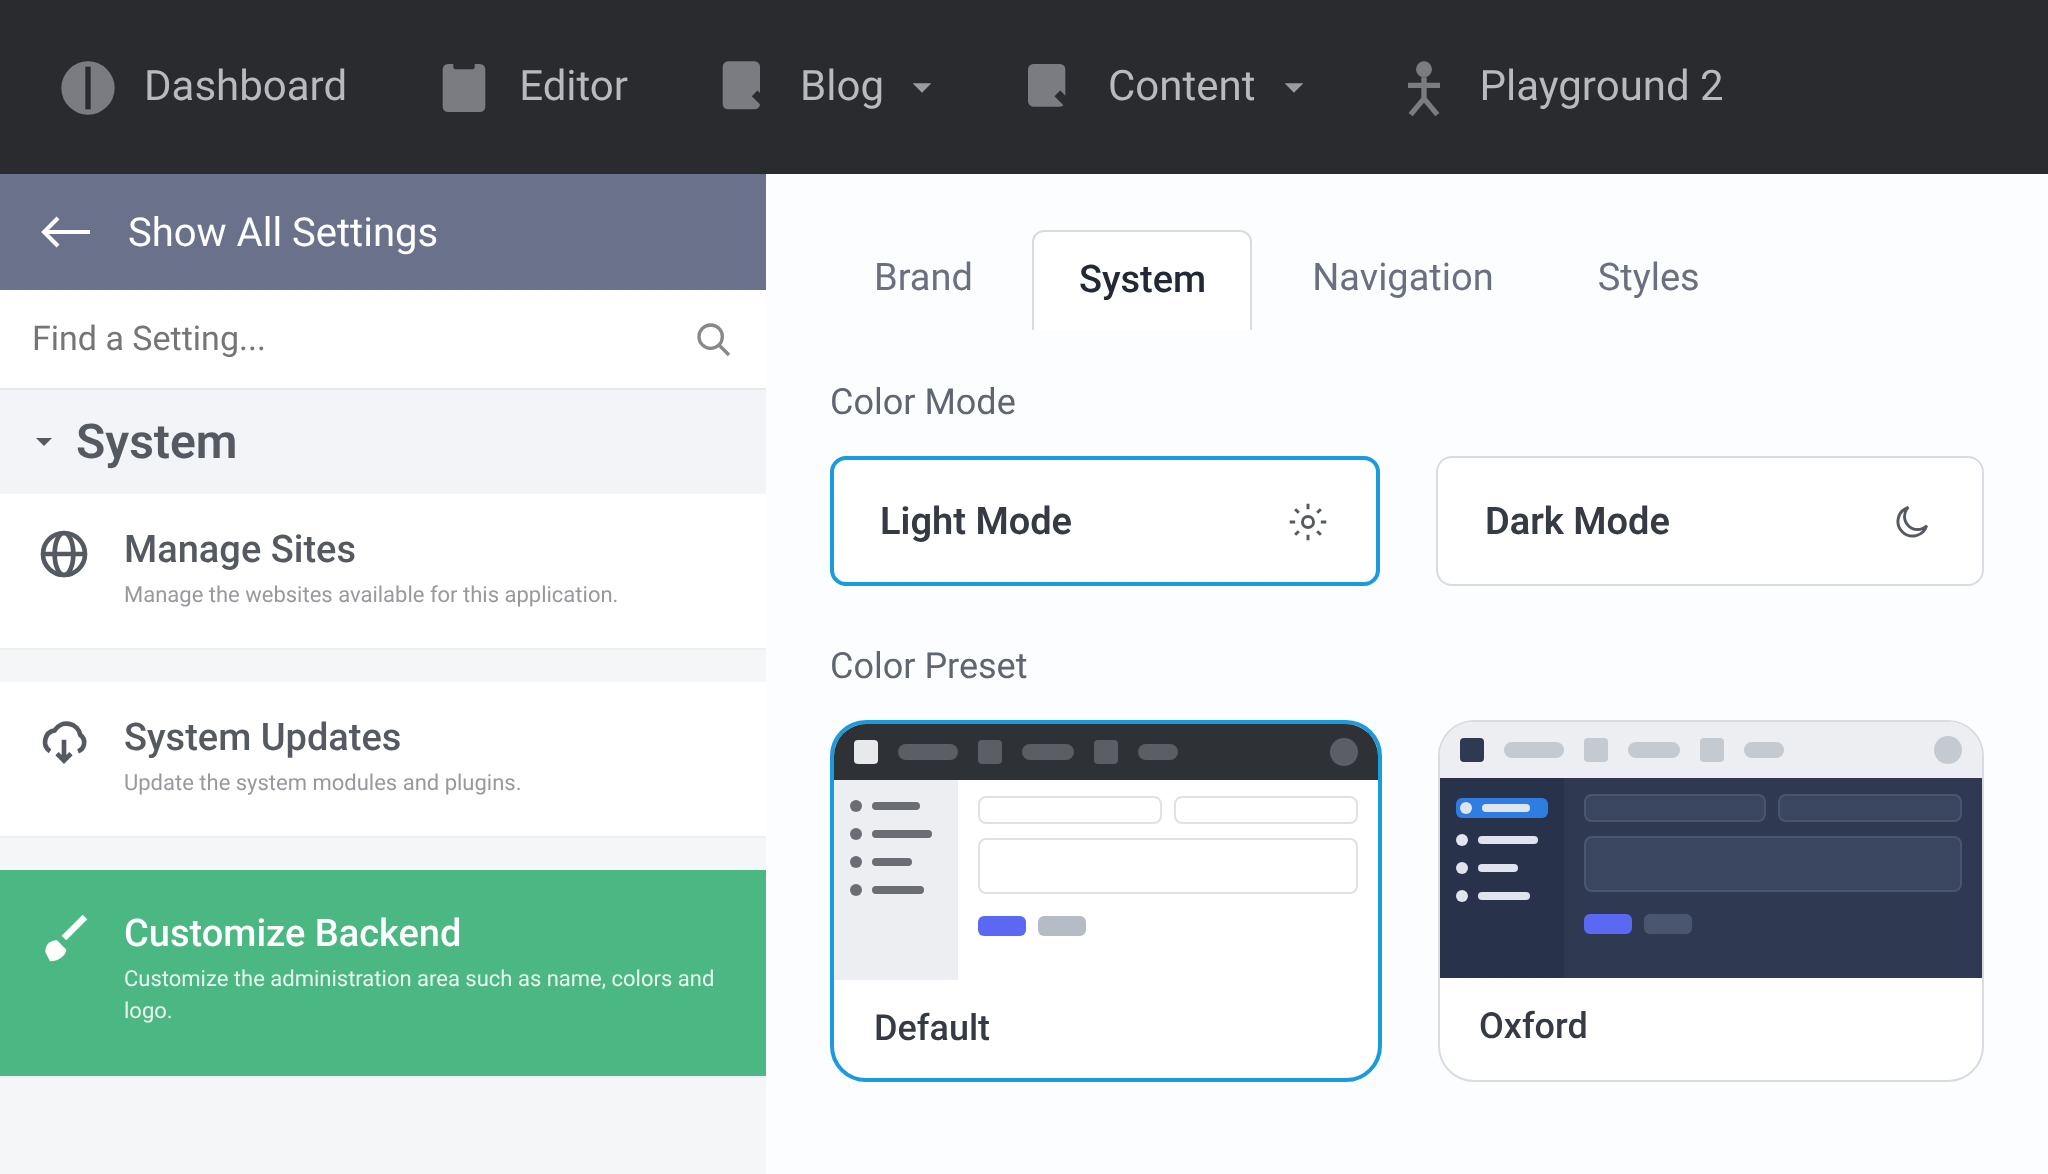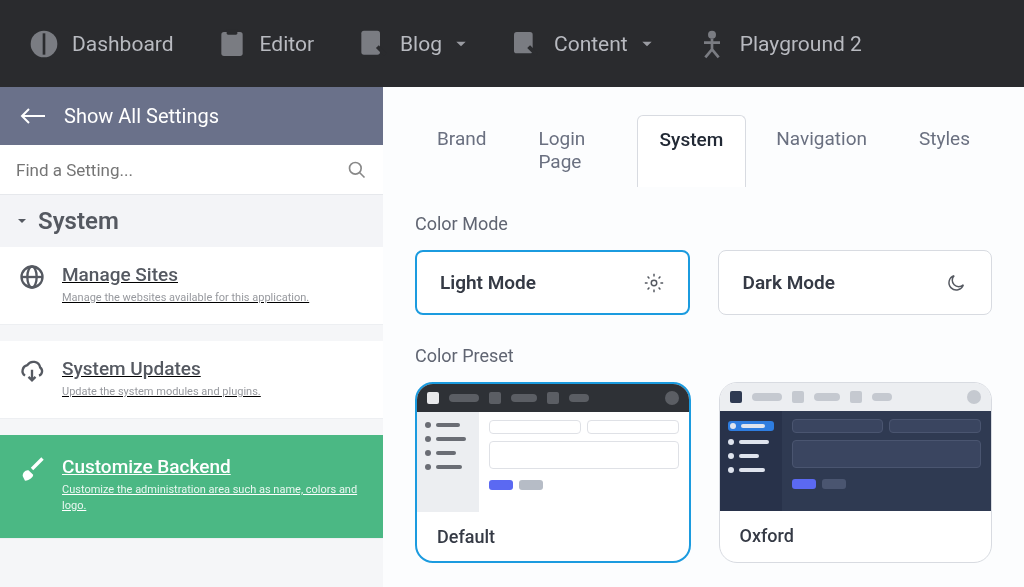--- a/index.html
+++ b/index.html
@@ -80,21 +80,21 @@
 .sb-item {
   background: #fff;
   padding: 16px 18px 18px 18px;
   display: flex;
   gap: 16px;
   border-bottom: 1px solid #edeff2;
   margin-bottom: 16px;
 }
 .sb-item:last-of-type { margin-bottom: 0; }
 .sb-item-icon { width: 28px; height: 28px; flex-shrink: 0; fill: #555961; stroke: #555961; }
-.sb-item-body { flex: 1; text-decoration: underline; }
+.sb-item-body { flex: 1; }
 .sb-item-title { font-size: 19px; color: #555961; font-weight: 500; margin-bottom: 4px; }
 .sb-item-desc { font-size: 11px; color: #97999e; line-height: 1.45; }
 .sb-item.active {
   background: #4bb884;
   color: #fff;
   margin-bottom: 0;
   padding-top: 20px;
   padding-bottom: 24px;
 }
 .sb-item.active .sb-item-title { color: #fff; }
@@ -296,21 +296,20 @@
       <div class="sb-item-body">
         <div class="sb-item-title">Customize Backend</div>
         <div class="sb-item-desc">Customize the administration area such as name, colors and logo.</div>
       </div>
     </div>
   </div>
 
   <div class="main">
     <div class="tabs">
       <div class="tab">Brand</div>
-      <div class="tab">Login Page</div>
       <div class="tab active">System</div>
       <div class="tab">Navigation</div>
       <div class="tab">Styles</div>
     </div>
 
     <div class="section-label">Color Mode</div>
     <div class="mode-row">
       <div class="mode-card selected">
         <span>Light Mode</span>
         <svg class="mode-icon" viewBox="0 0 24 24">

